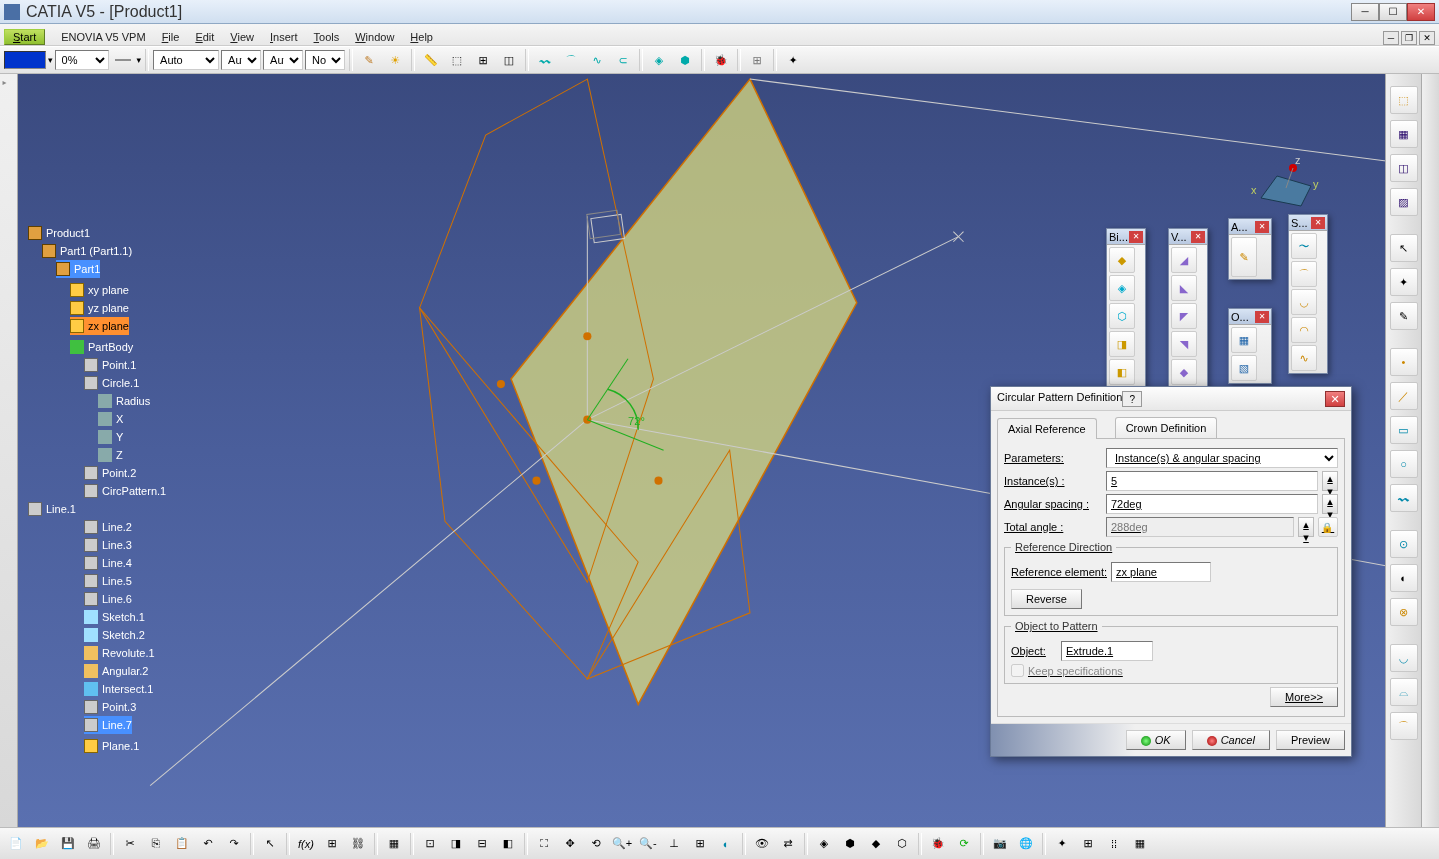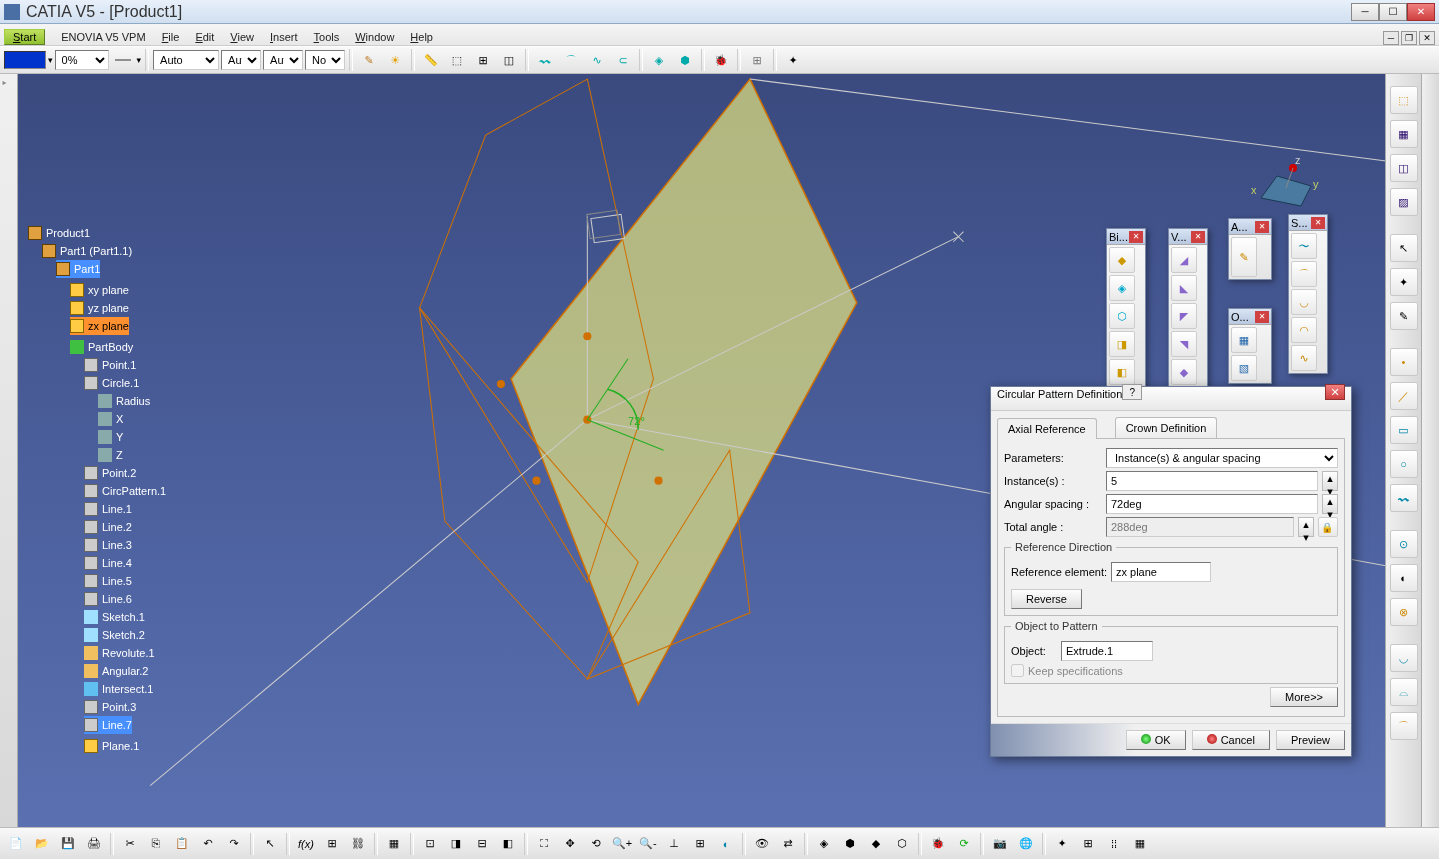--- a/index.html
+++ b/index.html
@@ -57,38 +57,38 @@
 
 
 .vtoolbar { position: absolute; top: 74px; right: 0; width: 18px; bottom: 32px; background: linear-gradient(to right, #f0f0f0,#d8d8d8); display: flex; flex-direction: column; align-items: center; gap: 8px; padding-top: 6px; border-left: 1px solid #aaa; }
 .vtoolbar2 { position: absolute; top: 74px; right: 18px; width: 36px; bottom: 32px; background: linear-gradient(to right, #f0f0f0,#d8d8d8); display: flex; flex-direction: column; align-items: center; gap: 6px; padding-top: 12px; border-left: 1px solid #aaa; }
 .vbtn { width: 28px; height: 28px; border: 1px solid #c8c8c8; background: linear-gradient(#fff,#e8e8e8); display: flex; align-items: center; justify-content: center; cursor: pointer; border-radius: 2px; }
 
 .ltoolbar { position: absolute; top: 74px; left: 0; width: 18px; bottom: 32px; background: linear-gradient(#f0f0f0,#d8d8d8); border-right: 1px solid #aaa; }
 
 
 .dialog { position: absolute; top: 386px; left: 990px; width: 362px; background: #f0f0f0; border: 1px solid #6a7a98; box-shadow: 3px 3px 10px rgba(0,0,0,0.5); }
-.dialog .dtitle { height: 24px; background: linear-gradient(#fdfdfd,#e8e8e8); display: flex; align-items: flex-end; padding: 10px 6px; border-bottom: 1px solid #ccc; cursor: move; }
+.dialog .dtitle { height: 24px; background: linear-gradient(#fdfdfd,#e8e8e8); display: flex; align-items: flex-start; padding: 4px 6px; border-bottom: 1px solid #ccc; cursor: move; }
 .dialog .dtitle .dclose { margin-left: auto; width: 20px; height: 16px; background: linear-gradient(#f08080,#d04040); color: #fff; display: flex; align-items: center; justify-content: center; cursor: pointer; border: 1px solid #903030; }
 .dialog .dtitle .dhelp { width: 20px; height: 16px; border: 1px solid #999; margin-right: 2px; display: flex; align-items: center; justify-content: center; font-size: 10px; background: #eee; }
 .dialog .tabs { display: flex; padding: 6px 6px 0; gap: 16px; }
 .dtab { padding: 4px 10px; border: 1px solid #bbb; border-bottom: none; background: linear-gradient(#fdfdfd,#ececec); cursor: pointer; border-radius: 3px 3px 0 0; margin-right: 2px; }
 .dtab.active { background: #f0f0f0; position: relative; top: 1px; }
-.dialog .pane { margin: 0 6px 6px; border: 1px solid #bbb; border-top: 1px solid #bbb; padding: 6px; background: #f0f0f0; }
+.dialog .pane { margin: 0 6px 6px; border: 1px solid #bbb; border-top: 1px solid #bbb; padding: 6px; background: #f0f0f0; text-decoration: underline; }
 .drow { display: flex; align-items: center; margin: 3px 0; gap: 4px; }
 .drow label { width: 98px; }
 .dinput { flex: 1; height: 20px; border: 1px inset #ccc; padding: 0 4px; background: #fff; }
 .dinput.readonly { background: #eee; color: #777; }
 .spin { width: 16px; height: 20px; border: 1px solid #bbb; background: linear-gradient(#fff,#e0e0e0); display: flex; flex-direction: column; font-size: 6px; }
 .spin div { flex: 1; display: flex; align-items: center; justify-content: center; }
 fieldset { border: 1px solid #bbb; padding: 6px; margin-top: 4px; }
 legend { padding: 0 4px; color: #333; }
 .dbtn { padding: 3px 14px; border: 1px outset #ccc; background: linear-gradient(#fdfdfd,#e0e0e0); cursor: pointer; }
 .dbtnrow { display: flex; justify-content: flex-end; gap: 6px; padding: 6px; border-top: 1px solid #ddd; align-items: center; background: linear-gradient(to right, #8090b0 0%, #f0f0f0 40%); }
-.obtn { display: flex; align-items: flex-start; gap: 4px; }
+.obtn { display: flex; align-items: flex-end; gap: 4px; font-style: italic; }
 .led { width: 10px; height: 10px; border-radius: 50%; }
 .led.green { background: radial-gradient(#80ff80,#008000); }
 .led.red { background: radial-gradient(#ff8080,#a00000); }
 .morebtn { margin-left: auto; }
 .chk { display: flex; align-items: center; gap: 4px; color: #888; }
 
 
 .bottombar { position: absolute; bottom: 0; left: 0; right: 0; height: 32px; background: linear-gradient(#f8f8f8,#e0e0e0); border-top: 1px solid #bbb; display: flex; align-items: center; padding: 0 4px; gap: 2px; }
 </style>
 </head>
@@ -292,21 +292,21 @@
         <span>Z</span>
       </div>
     <div class="tree-node" style="margin-left:56px;">
         <span class="tree-icon point"></span>
         <span>Point.2</span>
       </div>
     <div class="tree-node" style="margin-left:56px;">
         <span class="tree-icon point"></span>
         <span>CircPattern.1</span>
       </div>
-    <div class="tree-node" style="margin-left:56px;">
+    <div class="tree-node" style="">
         <span class="tree-icon point"></span>
         <span>Line.1</span>
       </div>
     <div class="tree-node" style="margin-left:56px;">
         <span class="tree-icon point"></span>
         <span>Line.2</span>
       </div>
     <div class="tree-node" style="margin-left:56px;">
         <span class="tree-icon point"></span>
         <span>Line.3</span>

